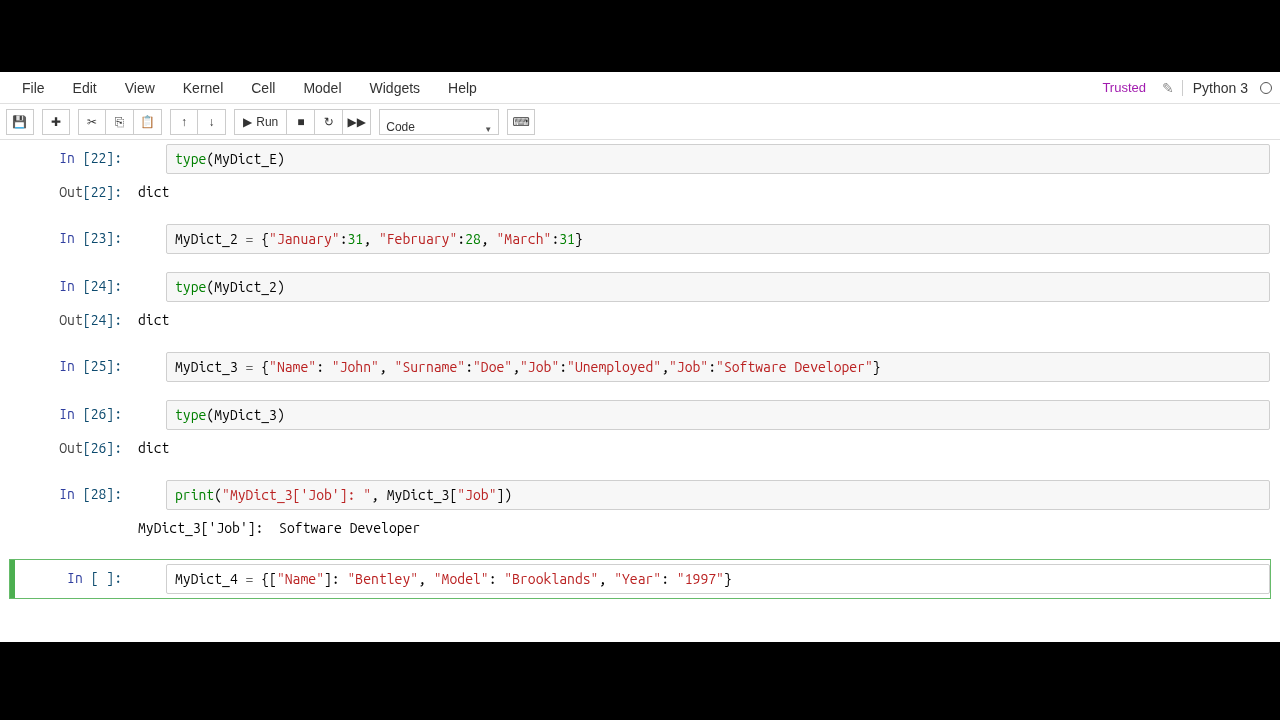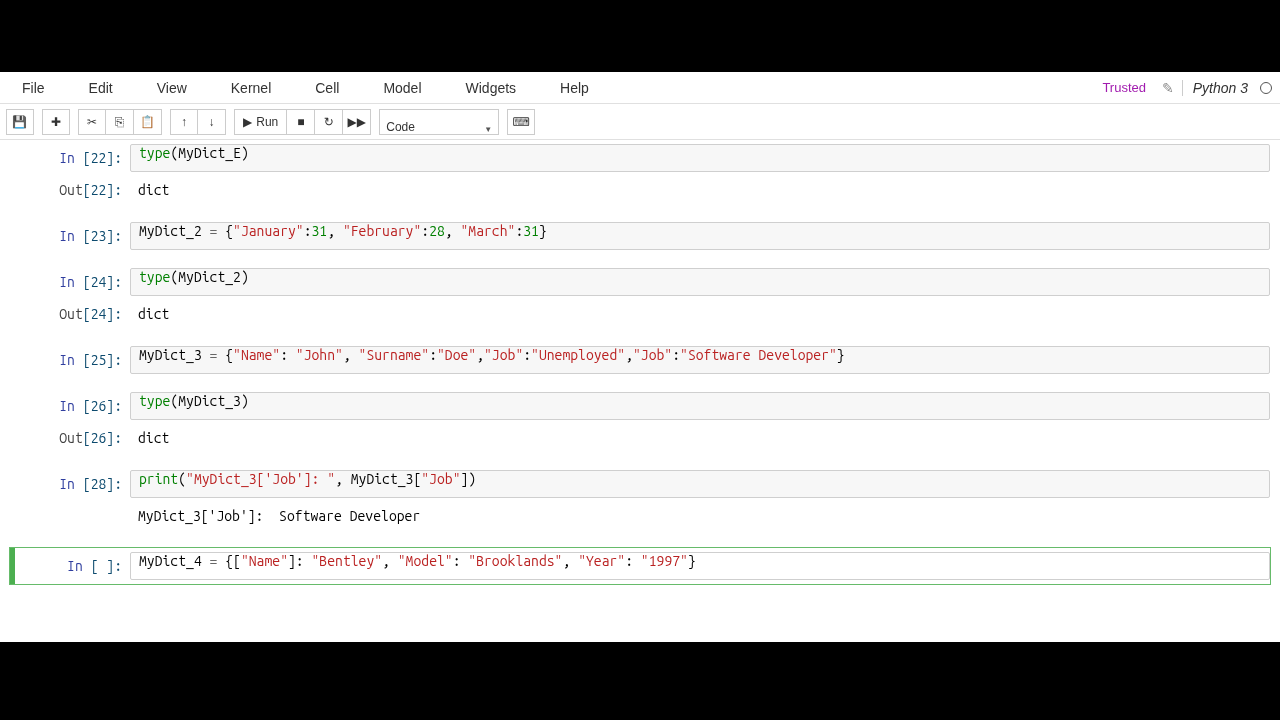--- a/index.html
+++ b/index.html
@@ -1,41 +1,41 @@
 <!DOCTYPE html>
 <html><head>
 <meta charset="utf-8">
 <style>
 * { box-sizing: border-box; margin: 0; padding: 0; }
 body { font-family: "Helvetica Neue", Helvetica, Arial, sans-serif; font-size: 13px; background: #000; width: 1280px; height: 720px; overflow: hidden; position: relative; }
 .letterbox-top { height: 72px; background: #000; }
 .letterbox-bottom { height: 78px; background: #000; position: absolute; bottom: 0; left: 0; right: 0; }
 .app { background: #fff; height: 570px; width: 1280px; overflow: hidden; }
 .menubar { height: 32px; border-bottom: 1px solid #e0e0e0; display: flex; align-items: center; padding: 0 8px; justify-content: space-between; }
-.menu-left { display: flex; align-items: center; gap: 16px; }
+.menu-left { display: flex; align-items: center; gap: 0; }
 .menu-item { padding: 4px 14px; color: #333; font-size: 14px; cursor: pointer; }
 .menu-right { display: flex; align-items: center; gap: 8px; font-size: 13px; color: #555; }
 .trusted { padding: 2px 8px; border-radius: 3px; color: #a21caf; text-align: center; }
 .pencil { color: #888; font-size: 14px; }
-.kernel-name { border-left: 1px solid #ccc; padding-left: 10px; color: #333; font-size: 14px; font-style: italic; }
+.kernel-name { border-left: 1px solid #ccc; padding-left: 10px; color: #333; font-size: 14px; }
 .kernel-status { width: 12px; height: 12px; border: 1.5px solid #555; border-radius: 50%; margin-left: 4px; }
 .toolbar { height: 36px; border-bottom: 1px solid #e0e0e0; display: flex; align-items: center; padding: 0 6px; gap: 0; }
 .tb-group { display: flex; align-items: center; margin-right: 8px; }
 .tb-btn { border: 1px solid #ccc; background: #fff; height: 26px; min-width: 28px; display: flex; align-items: center; justify-content: center; cursor: pointer; color: #333; font-size: 12px; }
 .tb-btn:not(:first-child) { border-left: none; }
 .tb-btn.run { padding: 0 8px; gap: 4px; }
 .tb-select { border: 1px solid #ccc; height: 26px; width: 120px; padding: 0 6px; font-size: 12px; color: #333; background: #fff; position: relative; display: flex; align-items: flex-end; justify-content: space-between; cursor: pointer; }
 .tb-select::after { content: '▼'; font-size: 8px; color: #555; }
 .notebook { padding: 4px 10px 20px 10px; background: #fff; }
 .cell { display: flex; align-items: stretch; }
 .prompt { flex: 0 0 120px; text-align: right; padding: 6px 8px 6px 0; font-family: monaco, Menlo, "Ubuntu Mono", Consolas, monospace; font-size: 14px; }
 .prompt .in { color: #303F9F; }
 .prompt .out { color: #404040; }
 .prompt .num { color: #0c4a6e; }
-.input-area { flex: 1; border: 1px solid #cfcfcf; border-radius: 2px; background: #f7f7f7; padding: 0 8px; font-family: monaco, Menlo, "Ubuntu Mono", Consolas, monospace; font-size: 14px; color: #000; white-space: pre; }
+.input-area { flex: 1; border: 1px solid #cfcfcf; border-radius: 2px; background: #f7f7f7; padding: 6px 8px; font-family: monaco, Menlo, "Ubuntu Mono", Consolas, monospace; font-size: 14px; color: #000; white-space: pre; margin-left: 36px; }
 .output-area { flex: 1; padding: 6px 8px; font-family: monaco, Menlo, "Ubuntu Mono", Consolas, monospace; font-size: 14px; color: #000; white-space: pre; }
 .cell-wrap { margin-bottom: 4px; }
 .cell-wrap.spaced { margin-bottom: 18px; }
 .cell-wrap.selected .input-area { background: #fff; }
 .cell-wrap.selected { outline: 1px solid #66BB6A; position: relative; }
 .cell-wrap.selected::before { content: ''; position: absolute; left: 0; top: 0; bottom: 0; width: 5px; background: #4CAF50; }
 .sel-pad { padding: 4px 0; }
 .tok-b { color: #008000; }
 .tok-s { color: #BA2121; }
 .tok-o { color: #666; }

